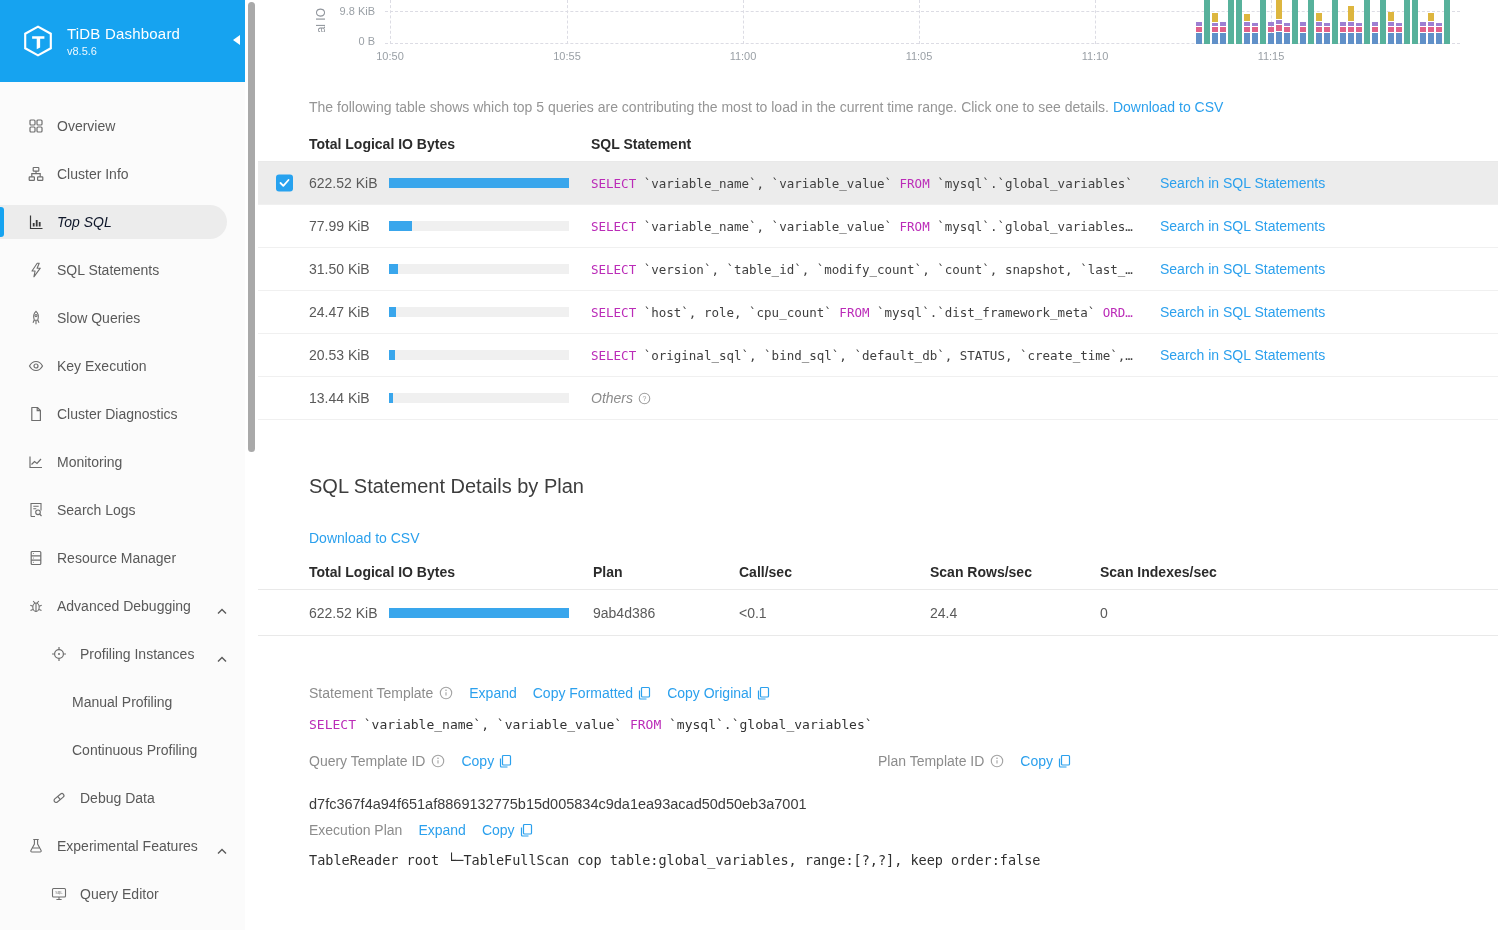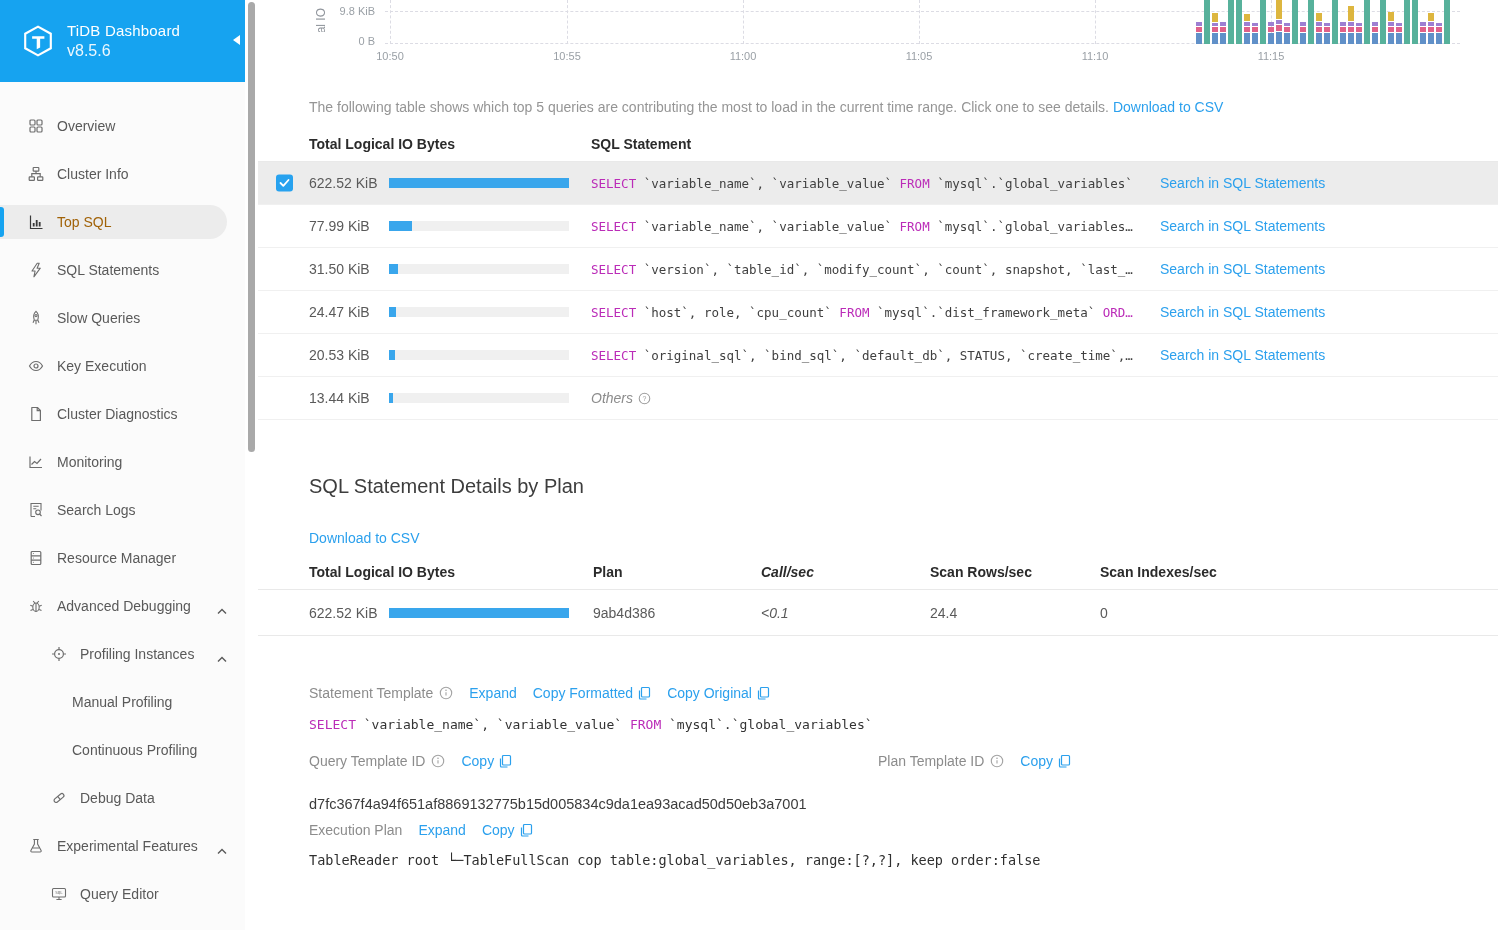--- a/index.html
+++ b/index.html
@@ -6,35 +6,35 @@
   html,body { width:1512px; height:930px; overflow:hidden; background:#fff;
     font-family:"Liberation Sans", sans-serif; font-size:14px; color:#4a4a4a; }
   .page { position:relative; width:1512px; height:930px; overflow:hidden; }
 
   
   .sidebar { position:absolute; left:0; top:0; width:245px; height:930px; background:#fbfbfb; }
   .sidebar-header { position:relative; height:82px; background:#16a3f0; color:#fff;
     display:flex; align-items:center; padding-left:22px; }
   .logo { width:32px; height:32px; margin-right:13px; flex:0 0 auto; }
   .sh-title { font-size:15px; font-weight:400; letter-spacing:.2px; }
-  .sh-version { font-size:16px; opacity:.92; margin-top:3px; }
+  .sh-version { font-size:11px; opacity:.92; margin-top:3px; }
   .collapse-btn { position:absolute; right:2px; top:31px; width:14px; height:18px;
     display:flex; align-items:center; justify-content:center; cursor:pointer; }
   .collapse-btn::before { content:""; display:block; width:0; height:0;
     border-top:5px solid transparent; border-bottom:5px solid transparent; border-right:7px solid #fff; }
 
   .menu { position:absolute; top:102px; left:0; width:245px; }
   .mi { position:relative; height:48px; display:flex; align-items:center; padding-left:27px;
     color:#595959; cursor:pointer; }
   .mi-icon { width:17px; height:17px; margin-right:13px; display:flex; align-items:center; justify-content:center; flex:0 0 auto; }
   .mi-label { font-size:14px; white-space:nowrap; }
   .mi.lv1 { padding-left:50px; }
   .mi.lv2 { padding-left:72px; }
   .mi .chev { position:absolute; right:18px; top:20px; }
-  .mi.active { color:#a16207; }
+  .mi.active { color:#0f172a;font-style:italic; }
   .mi.active .pill { position:absolute; left:0; top:7px; width:227px; height:34px;
     background:#ececec; border-radius:0 20px 20px 0; z-index:0; }
   .mi.active .indicator { position:absolute; left:0; top:9px; width:4px; height:30px;
     background:#16a3f0; border-radius:0 3px 3px 0; z-index:2; }
   .mi > * { position:relative; z-index:1; }
 
   .sb-scroll { position:absolute; left:248px; top:2px; width:7px; height:450px;
     background:#a9a9a9; border-radius:4px; }
 
   
@@ -81,21 +81,21 @@
 
   
   .h2 { position:absolute; left:51px; top:475px; font-size:20px; font-weight:500; color:#3d3d3d; }
   .dl2 { position:absolute; left:51px; top:530px; font-size:14px; }
   .t2 { position:absolute; left:0; top:556px; width:1240px; }
   .t2-head { position:relative; height:34px; border-bottom:1px solid #e9e9e9; }
   .t2row { position:relative; height:46px; border-bottom:1px solid #e9e9e9; }
   .t2 .c1 { position:absolute; left:51px; }
   .t2 .cb { position:absolute; left:131px; }
   .t2 .c2 { position:absolute; left:335px; }
-  .t2 .c3 { position:absolute; left:503px;font-style:italic; }
+  .t2 .c3 { position:absolute; left:481px; }
   .t2 .c4 { position:absolute; left:672px; }
   .t2 .c5 { position:absolute; left:842px; }
 
   .lrow { position:absolute; display:flex; align-items:center; gap:16px; }
   .glabel { color:#8c8c8c; display:flex; align-items:center; gap:6px; }
   .linkrow { display:flex; align-items:center; gap:4px; color:#2ba0ed; cursor:pointer; }
   .mono-line { position:absolute; font-family:"DejaVu Sans Mono", monospace; font-size:13px; color:#333; white-space:nowrap; }
   .idval { position:absolute; font-size:14.5px; color:#3c3c3c; }
 
   svg.ic { display:block; }

